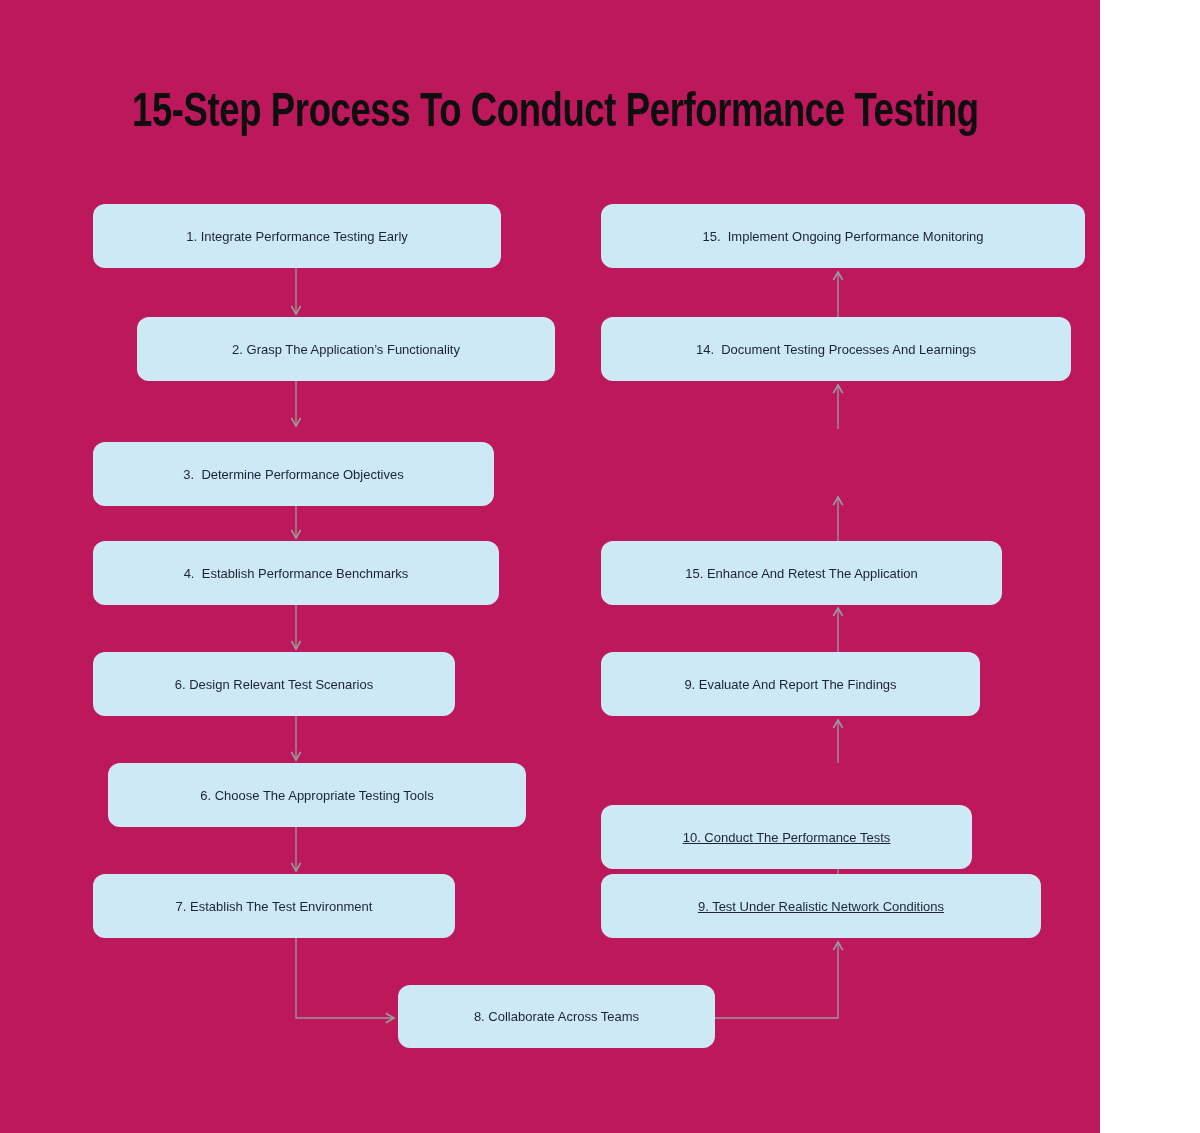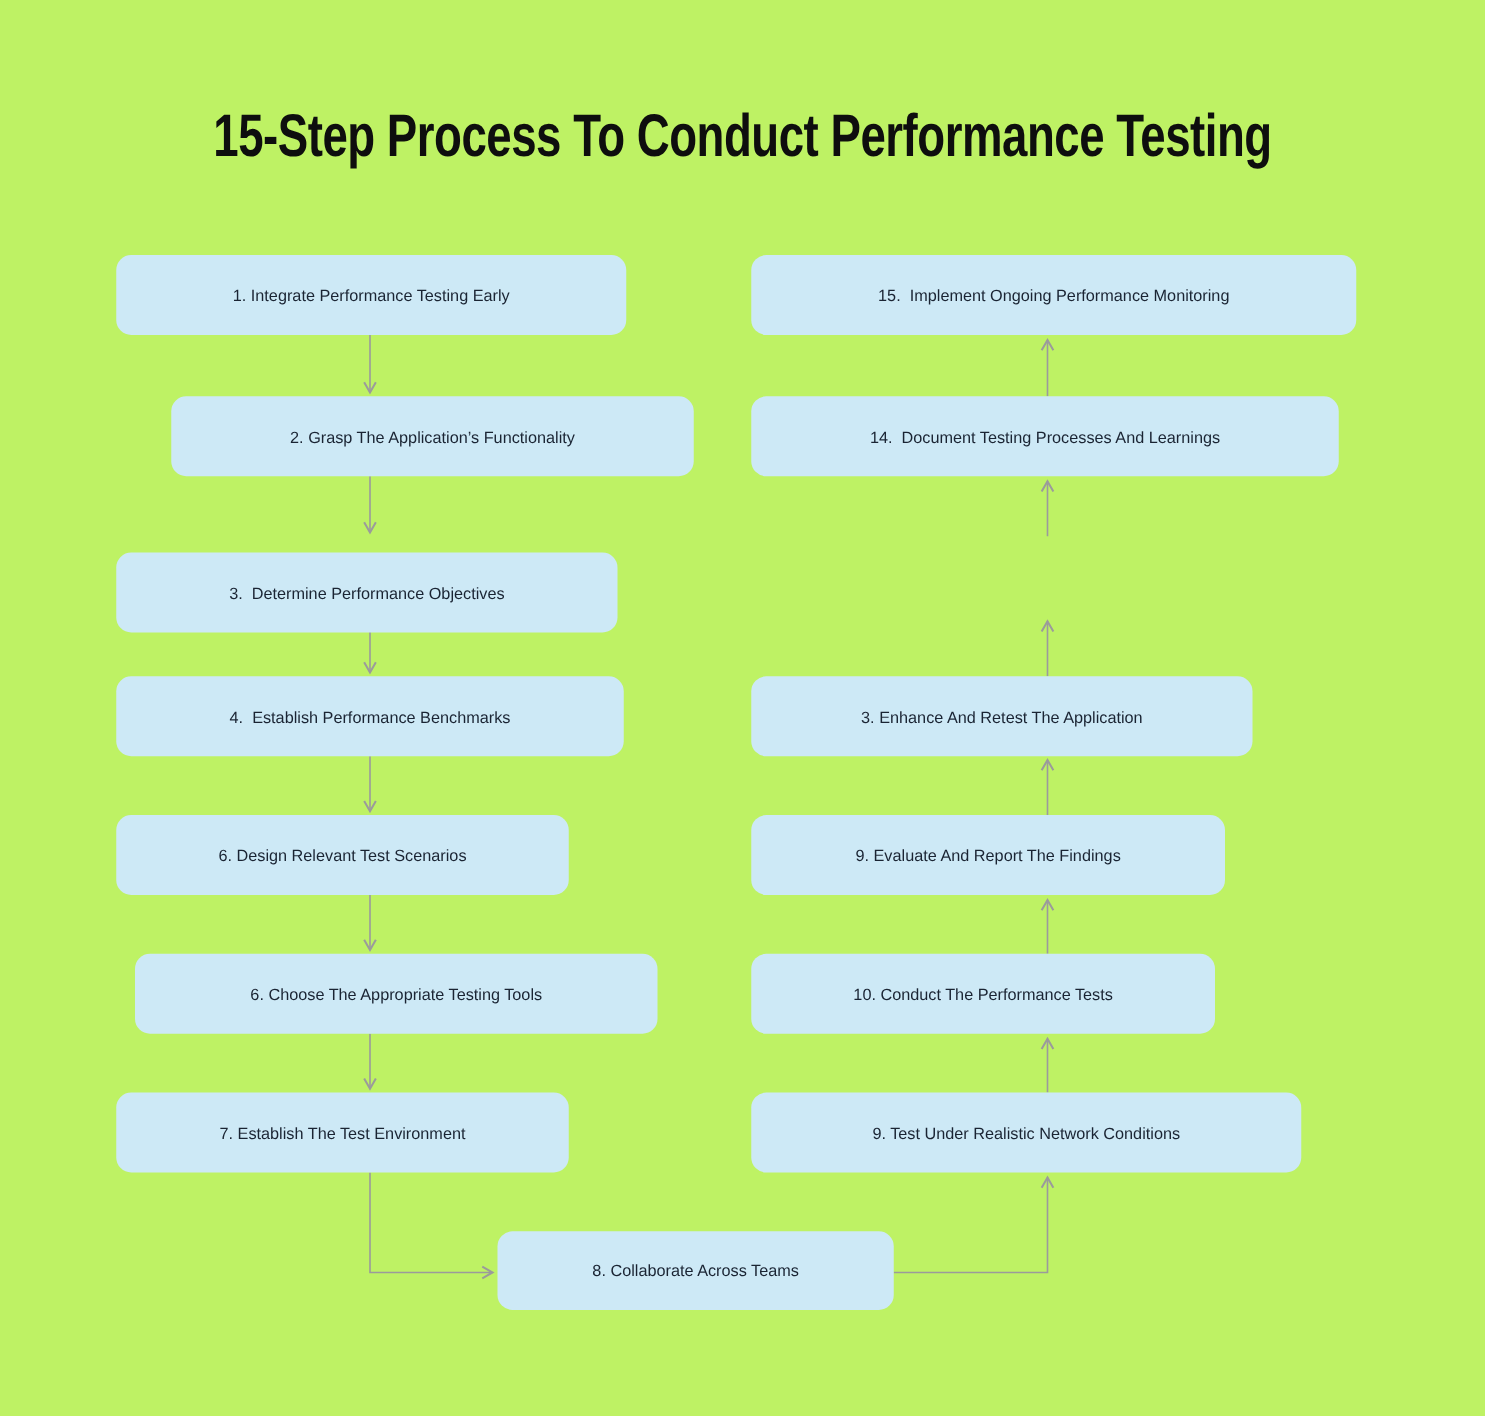--- a/index.html
+++ b/index.html
@@ -1,20 +1,20 @@
 <!DOCTYPE html>
 <html><head>
 <meta charset="utf-8">
 <style>
   html, body { margin: 0; padding: 0; background: #ffffff; }
   .canvas {
     position: relative;
-    width: 1188px;
+    width: 1100px;
     height: 1133px;
-    background: #bef264;
+    background: #be185d;
     font-family: "Liberation Sans", "DejaVu Sans", sans-serif;
     overflow: hidden;
   }
   .title {
     position: absolute;
     left: 0;
     top: 82px;
     width: 100%;
     text-align: center;
     font-size: 48px;
@@ -77,20 +77,20 @@
   </svg>
 
   <div class="step" style="left:93px;  top:204px; width:408px; height:64px;">1. Integrate Performance Testing Early</div>
   <div class="step" style="left:93px;  top:317px; width:418px; height:64px;margin-left:44px;">2. Grasp The Application’s Functionality</div>
   <div class="step" style="left:93px;  top:429px; width:401px; height:64px;margin-top:13px;">3.  Determine Performance Objectives</div>
   <div class="step" style="left:93px;  top:541px; width:406px; height:64px;">4.  Establish Performance Benchmarks</div>
   <div class="step" style="left:93px;  top:652px; width:362px; height:64px;">6. Design Relevant Test Scenarios</div>
   <div class="step" style="left:108px;  top:763px; width:418px; height:64px;">6. Choose The Appropriate Testing Tools</div>
   <div class="step" style="left:93px;  top:874px; width:362px; height:64px;">7. Establish The Test Environment</div>
   <div class="step" style="left:398px; top:985px; width:317px; height:63px;">8. Collaborate Across Teams</div>
-  <div class="step" style="left:601px; top:874px; width:440px; height:64px;">9. Test Under Realistic Network Conditions</div>
-  <div class="step" style="left:601px; top:763px; width:371px; height:64px;">10. Conduct The Performance Tests</div>
+  <div class="step" style="left:601px; top:874px; width:440px; height:64px;text-decoration:underline;">9. Test Under Realistic Network Conditions</div>
+  <div class="step" style="left:601px; top:805px; width:371px; height:64px;text-decoration:underline;">10. Conduct The Performance Tests</div>
   <div class="step" style="left:601px; top:652px; width:379px; height:64px;">9. Evaluate And Report The Findings</div>
-  <div class="step" style="left:601px; top:541px; width:401px; height:64px;">3. Enhance And Retest The Application</div>
+  <div class="step" style="left:601px; top:541px; width:401px; height:64px;">15. Enhance And Retest The Application</div>
   <div class="step" style="left:601px; top:317px; width:470px; height:64px;">14.  Document Testing Processes And Learnings</div>
   <div class="step" style="left:601px; top:204px; width:484px; height:64px;">15.  Implement Ongoing Performance Monitoring</div>
 
 </div>
 
 </body></html>

